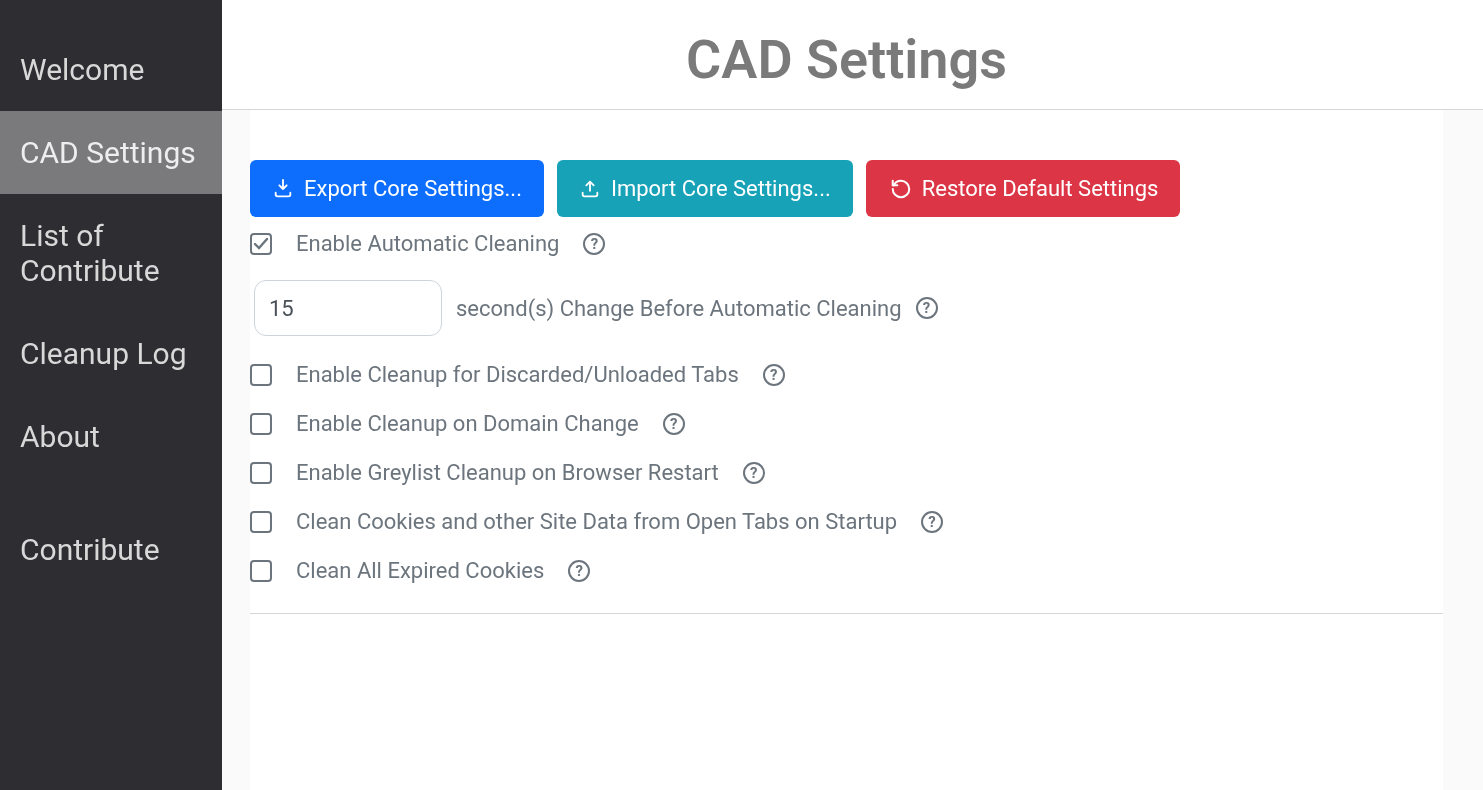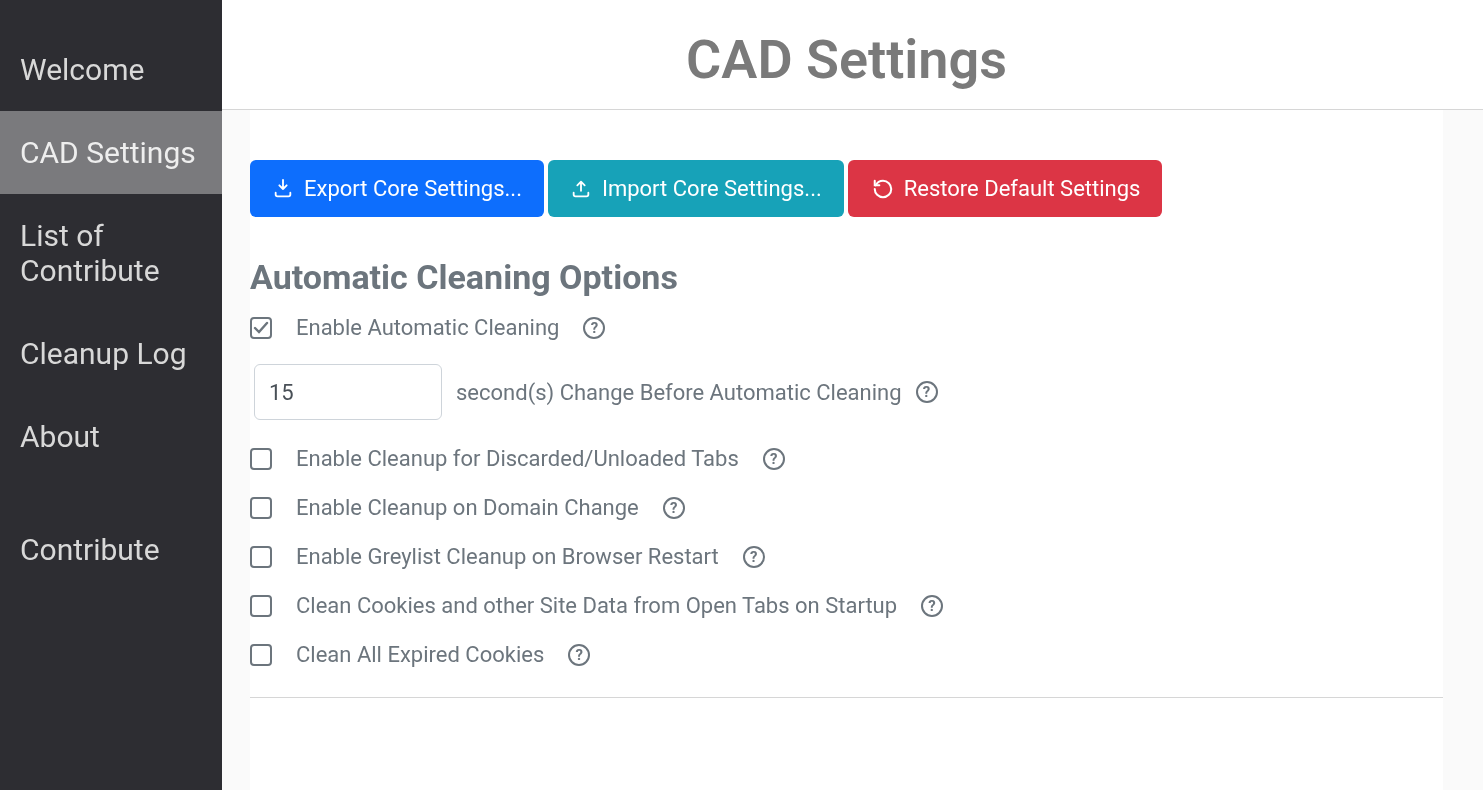--- a/index.html
+++ b/index.html
@@ -60,23 +60,22 @@
     text-align: center;
     padding: 28px 0 18px 0;
     border-bottom: 1px solid #d6d6d6;
     background: #fff;
     margin: 0 -40px 0 -28px;
     padding-left: 28px;
     padding-right: 40px;
   }
   .button-row {
     display: flex;
-    gap: 4px;
+    gap: 13px;
     margin-top: 50px;
-    margin-bottom: 40px;
   }
   .btn {
     display: inline-flex;
     align-items: center;
     gap: 10px;
     padding: 16px 22px;
     border-radius: 6px;
     border: none;
     color: #fff;
     font-size: 22px;
@@ -126,21 +125,21 @@
     font-size: 15px;
     font-weight: 700;
     color: #6c757d;
     cursor: pointer;
     flex-shrink: 0;
   }
   .number-input {
     width: 188px;
     height: 56px;
     border: 1px solid #ced4da;
-    border-radius: 6px;
+    border-radius: 12px;
     padding: 0 14px;
     font-size: 22px;
     color: #495057;
     font-family: inherit;
   }
   .delay-row {
     display: flex;
     align-items: center;
     gap: 14px;
     margin: 20px 0 26px 4px;
@@ -200,21 +199,20 @@
       <span class="icon">
         <svg viewBox="0 0 24 24" fill="none" stroke="white" stroke-width="2.2" stroke-linecap="round">
               <path d="M3 12a9 9 0 109-9 9 9 0 00-8 5"></path>
               <polyline points="3 3 3 8 8 8"></polyline>
             </svg>
       </span>
       <span>Restore Default Settings</span>
     </button>
   </div>
 
-  <h2 class="section-title">Automatic Cleaning Options</h2>
 
   <div class="option-row">
     <span class="checkbox checked">
       <svg viewBox="0 0 16 16">
             <path d="M2 8l4 4 8-9" stroke="#6c757d" stroke-width="2.4" fill="none" stroke-linecap="round"></path>
           </svg>
     </span>
     <span>Enable Automatic Cleaning</span>
     <span class="help-icon">?</span>
   </div>

